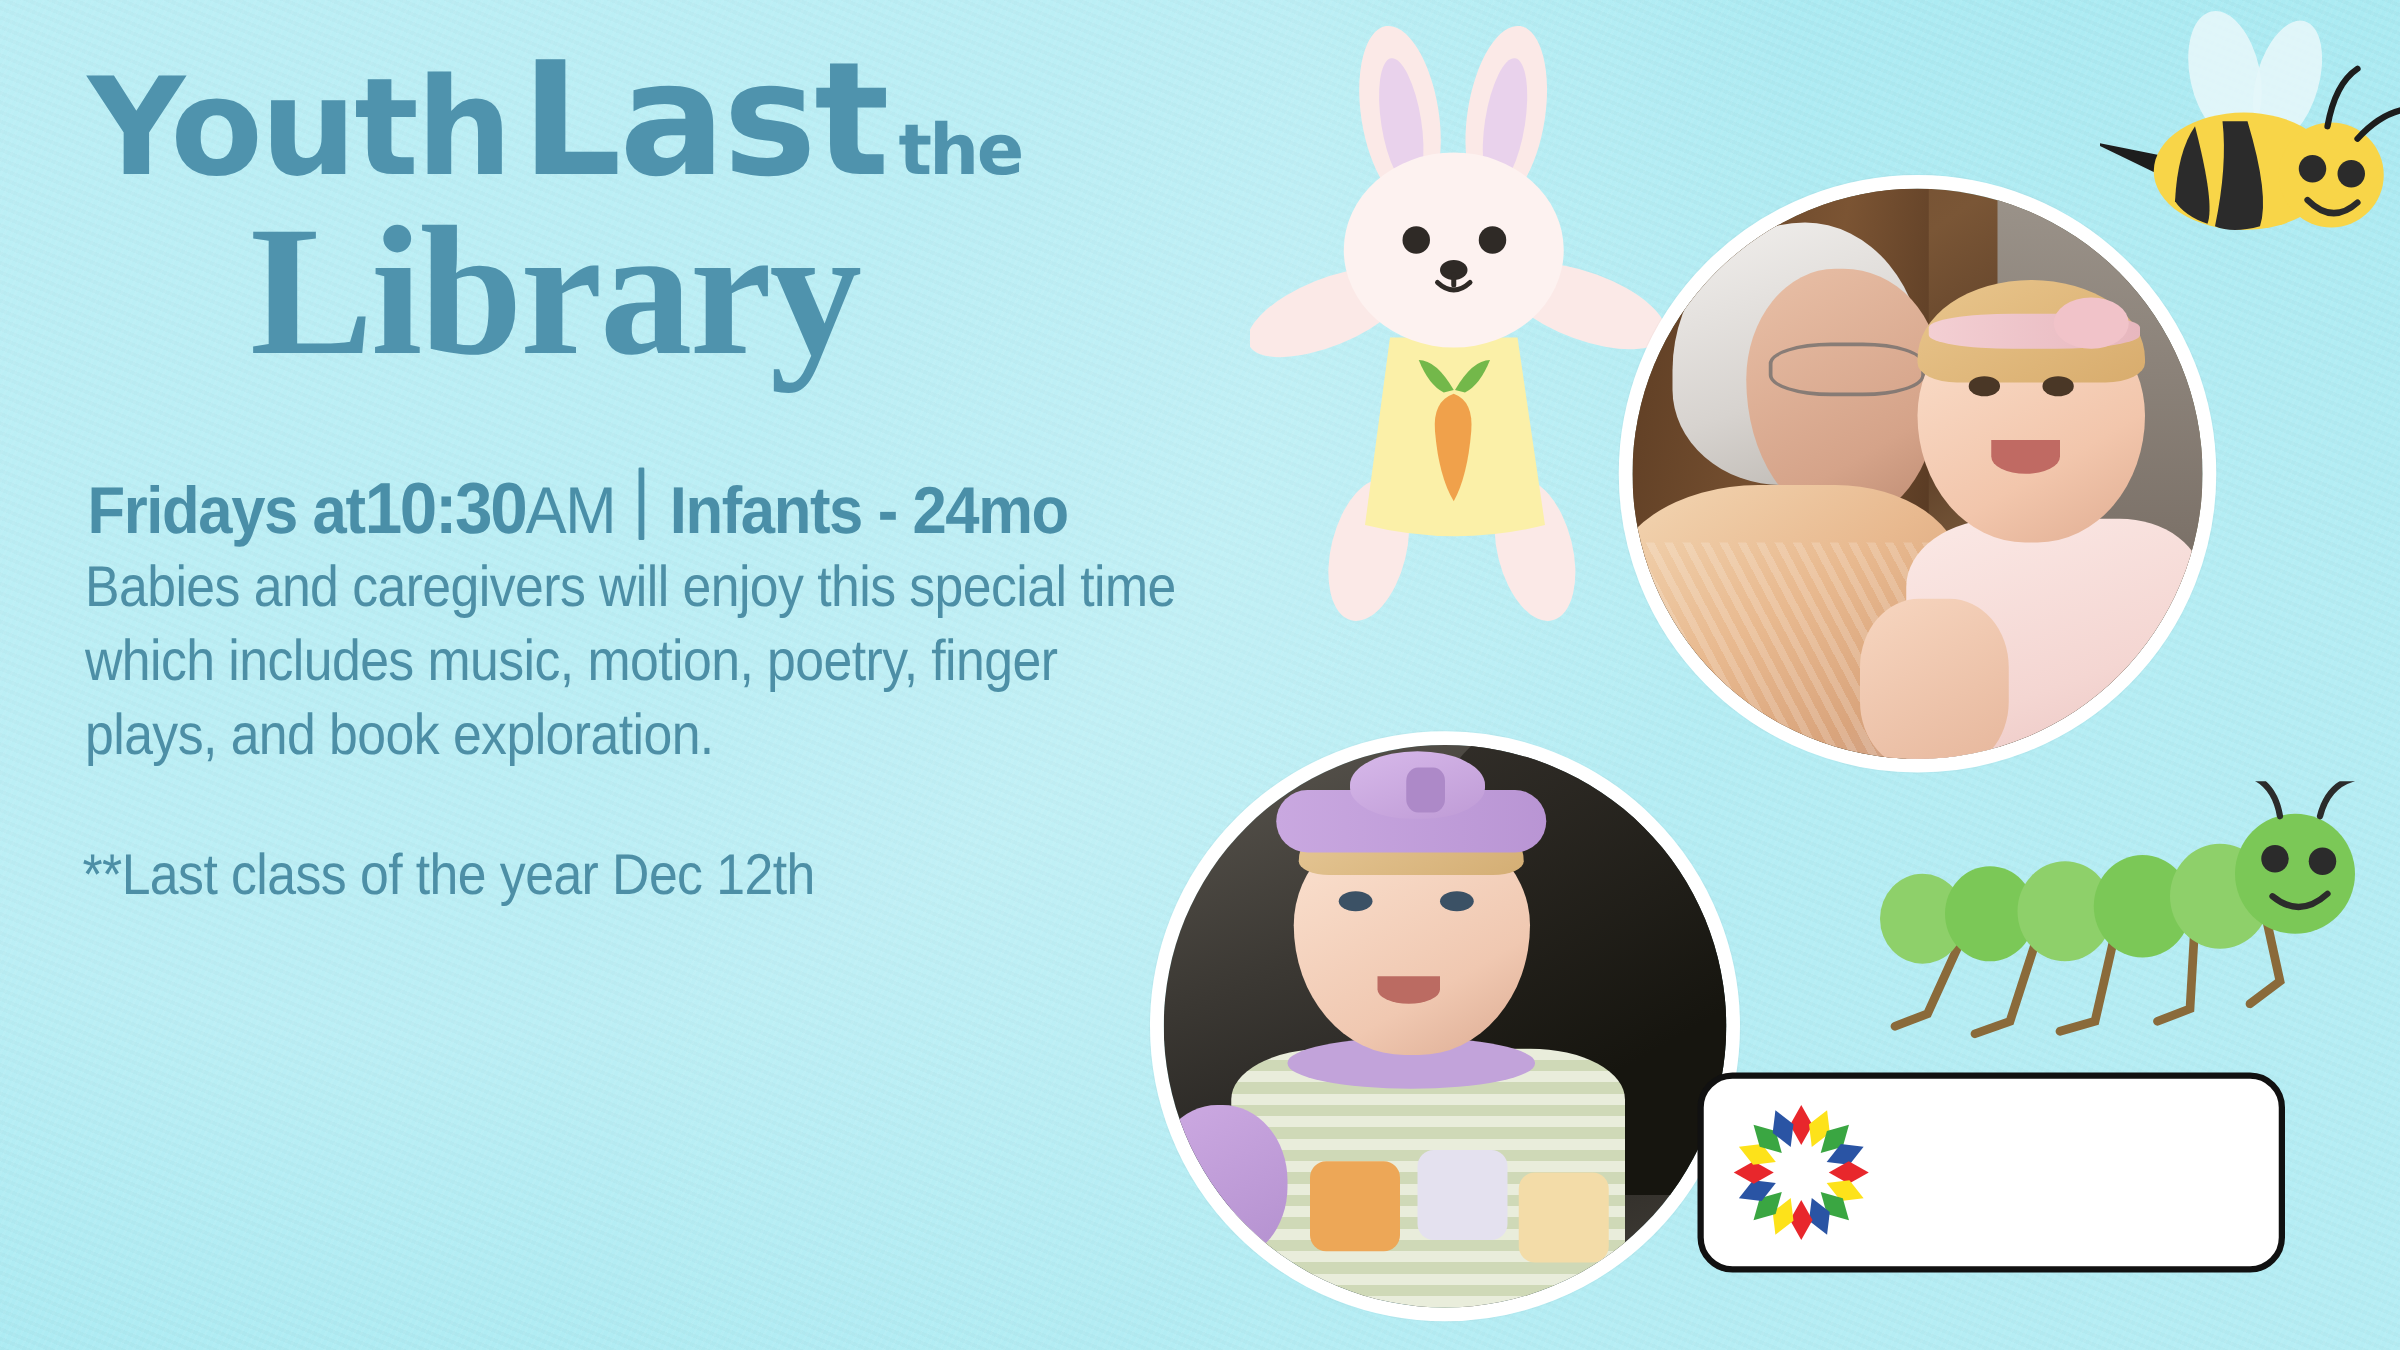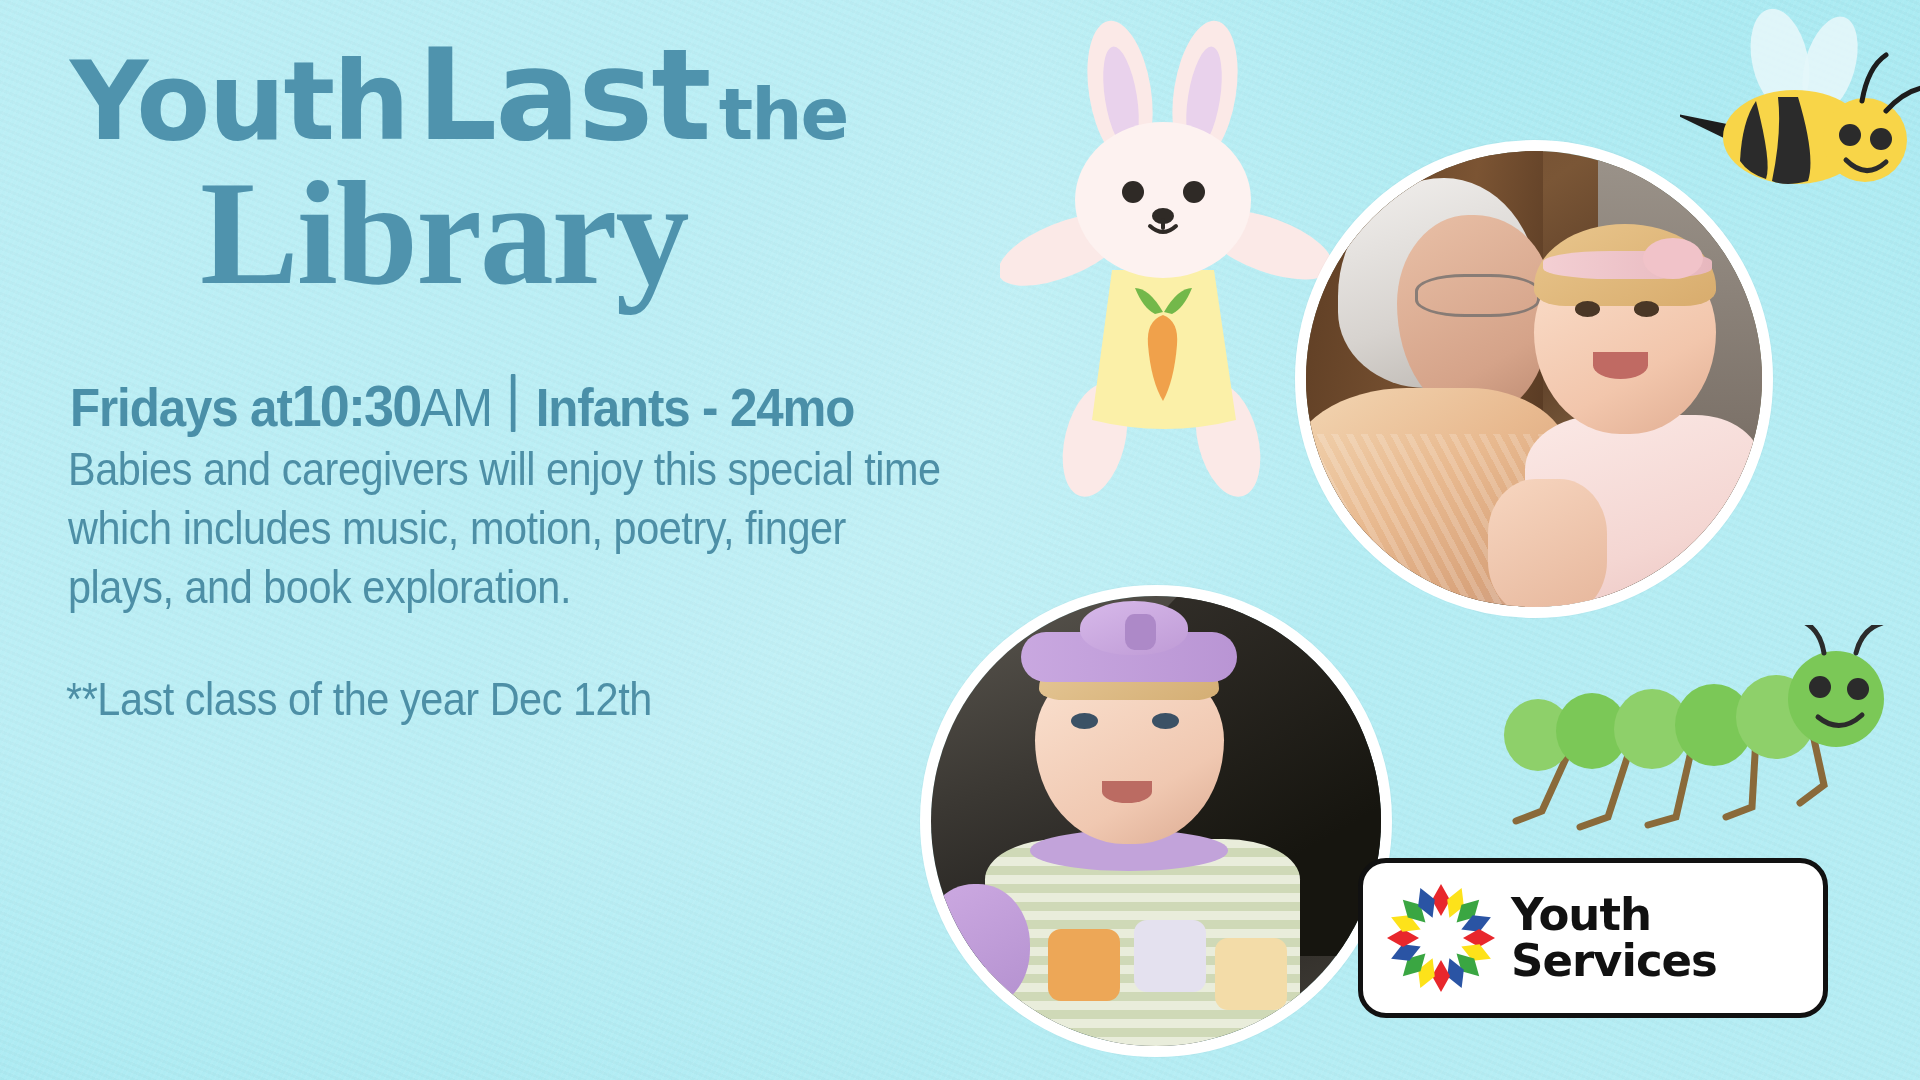--- a/index.html
+++ b/index.html
@@ -32,21 +32,21 @@
     color:#4f93ad;
     font-family:"DejaVu Sans",sans-serif;
     font-weight:bold;
     letter-spacing:-2px;
     line-height:.92;
   }
   .title-l1{position:absolute;left:70px;top:38px;white-space:nowrap;}
   .title-l2{position:absolute;left:200px;top:165px;white-space:nowrap;}
   .t-babies{font-size:108px;}
   .t-love{font-size:126px;}
-  .t-the{font-size:72px;}
+  .t-the{font-size:56px;}
   .t-library{font-size:148px;font-family:Liberation Serif, serif;}
 
   .subline{
     position:absolute;left:70px;top:368px;
     display:flex;align-items:baseline;gap:0;
     color:#4a8fa8;
     font-family:"Liberation Sans",sans-serif;
     font-weight:bold;
     font-size:53px;
     letter-spacing:-1.2px;
@@ -364,17 +364,16 @@
             <path d="M0,-16 L9,0 L0,16 L-9,0 Z" fill="#3aa642" transform="translate(33.13,86.87) rotate(225.00)"></path>
             <path d="M0,-16 L9,0 L0,16 L-9,0 Z" fill="#2a54a4" transform="translate(24.89,74.54) rotate(247.50)"></path>
             <path d="M0,-16 L9,0 L0,16 L-9,0 Z" fill="#e8272c" transform="translate(22.00,60.00) rotate(270.00)"></path>
             <path d="M0,-16 L9,0 L0,16 L-9,0 Z" fill="#fde21a" transform="translate(24.89,45.46) rotate(292.50)"></path>
             <path d="M0,-16 L9,0 L0,16 L-9,0 Z" fill="#3aa642" transform="translate(33.13,33.13) rotate(315.00)"></path>
             <path d="M0,-16 L9,0 L0,16 L-9,0 Z" fill="#2a54a4" transform="translate(45.46,24.89) rotate(337.50)"></path>
           </g>
       </svg>
     </div>
     <div class="logo-text">
-      <div class="logo-title">Youth Services</div>
     </div>
   </div>
 
 </div>
 
 </body></html>

